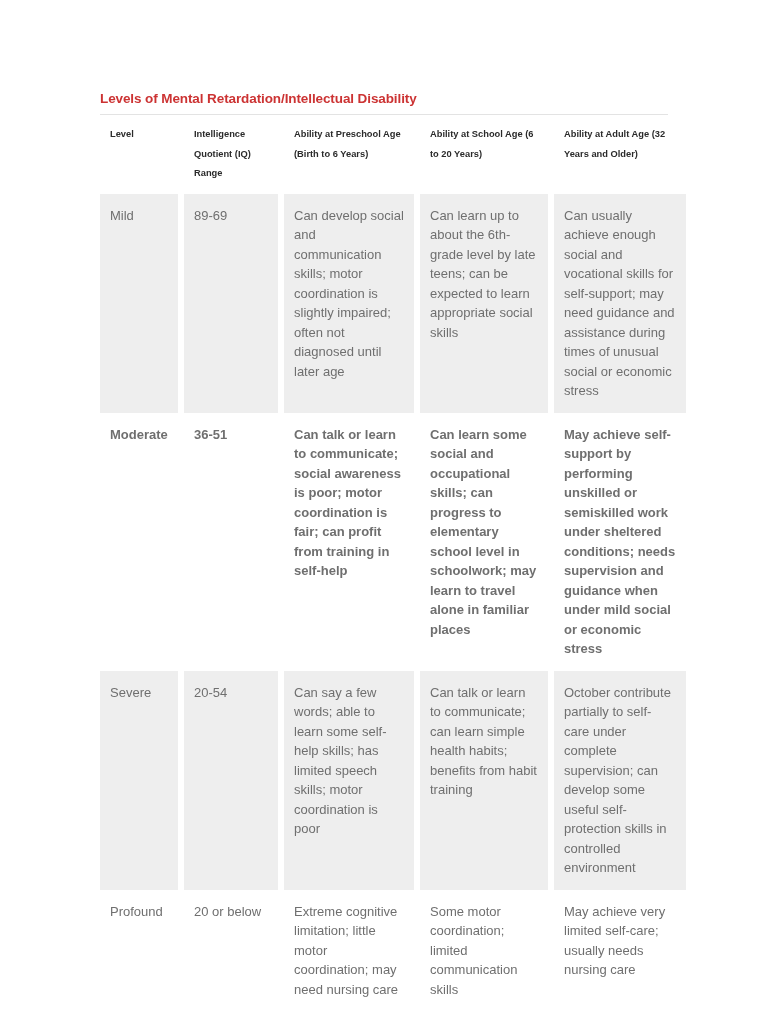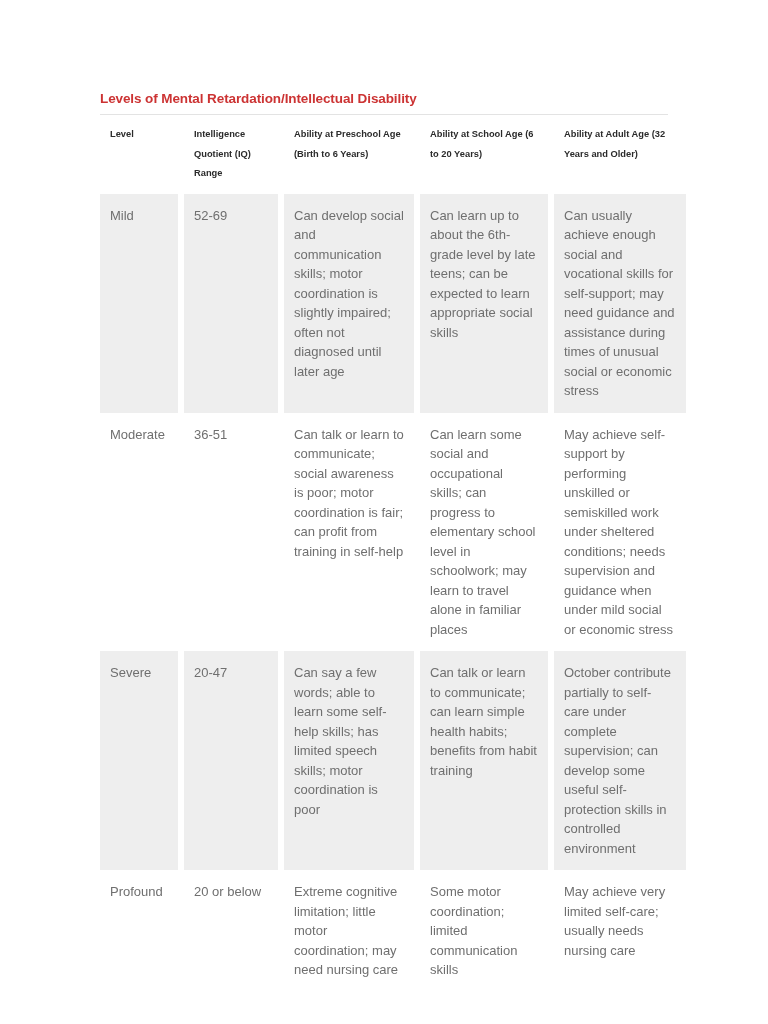--- a/index.html
+++ b/index.html
@@ -86,21 +86,21 @@
 
   tr.row-shaded td {
     background: #eeeeee;
   }
   tr.row-plain td {
     background: #ffffff;
   }
 
   
   tr.r-mild td      { height: 148px; }
-  tr.r-moderate td  { height: 200px; }
+  tr.r-moderate td  { height: 200px; font-weight: bold; }
   tr.r-severe td    { height: 172px; }
   tr.r-profound td  { height: 78px; }
 
   .cell-text { display: block; }
 </style>
 </head>
 <body>
 
 <div class="page">
   <div class="doc-body">
@@ -125,21 +125,21 @@
           <th>Ability at School Age (6 to 20 Years)</th>
           <th>Ability at Adult Age (32 Years and Older)</th>
         </tr>
       </thead>
       <tbody>
         <tr class="row-shaded r-mild">
           <td>
               <span class="cell-text">Mild</span>
             </td>
           <td>
-              <span class="cell-text">52-69</span>
+              <span class="cell-text">89-69</span>
             </td>
           <td>
               <span class="cell-text">Can develop social and communication skills; motor coordination is slightly impaired; often not diagnosed until later age</span>
             </td>
           <td>
               <span class="cell-text">Can learn up to about the 6th-grade level by late teens; can be expected to learn appropriate social skills</span>
             </td>
           <td>
               <span class="cell-text">Can usually achieve enough social and vocational skills for self-support; may need guidance and assistance during times of unusual social or economic stress</span>
             </td>
@@ -159,21 +159,21 @@
             </td>
           <td>
               <span class="cell-text">May achieve self-support by performing unskilled or semiskilled work under sheltered conditions; needs supervision and guidance when under mild social or economic stress</span>
             </td>
         </tr>
         <tr class="row-shaded r-severe">
           <td>
               <span class="cell-text">Severe</span>
             </td>
           <td>
-              <span class="cell-text">20-47</span>
+              <span class="cell-text">20-54</span>
             </td>
           <td>
               <span class="cell-text">Can say a few words; able to learn some self-help skills; has limited speech skills; motor coordination is poor</span>
             </td>
           <td>
               <span class="cell-text">Can talk or learn to communicate; can learn simple health habits; benefits from habit training</span>
             </td>
           <td>
               <span class="cell-text">October contribute partially to self-care under complete supervision; can develop some useful self-protection skills in controlled environment</span>
             </td>

